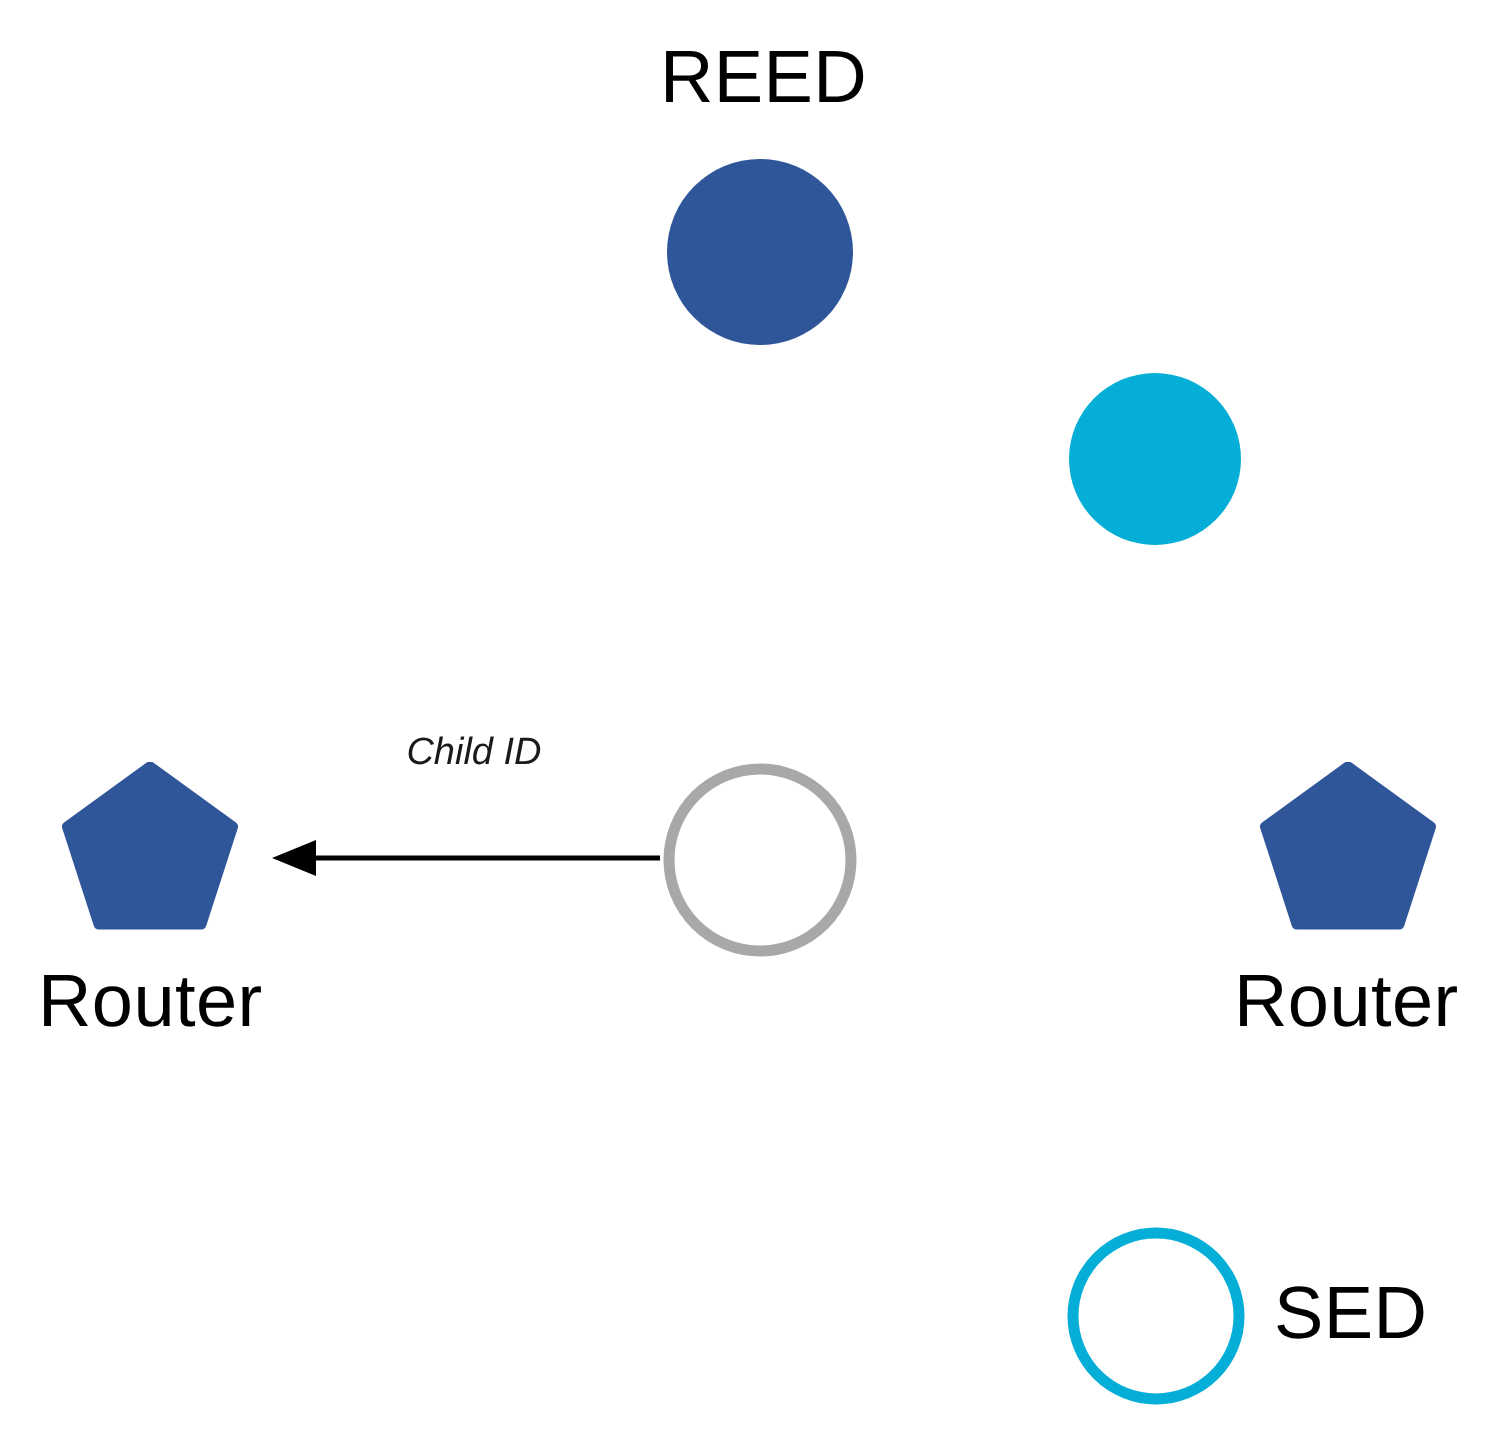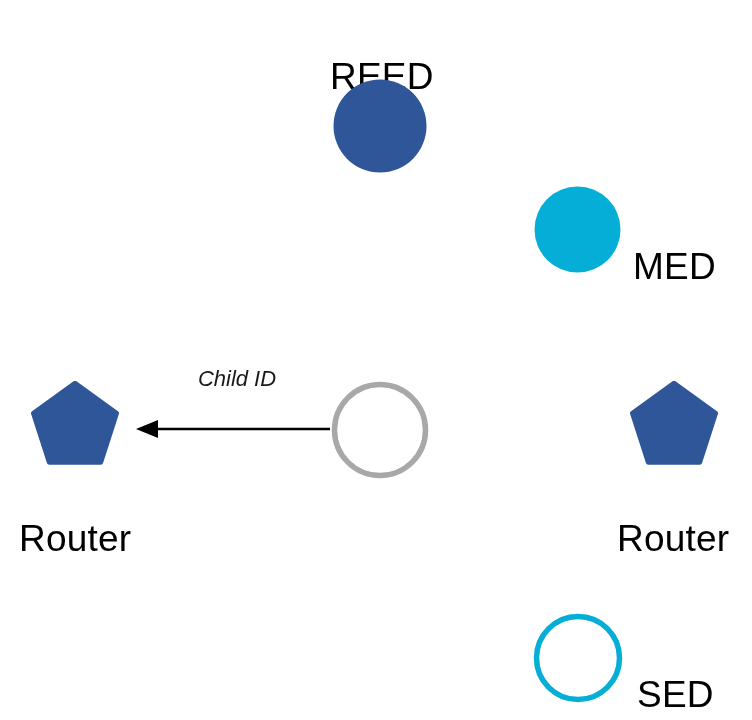--- a/index.html
+++ b/index.html
@@ -24,25 +24,24 @@
     position: absolute;
     color: #000000;
     font-family: "Liberation Sans", sans-serif;
     font-weight: 400;
     white-space: nowrap;
     line-height: 1;
   }
   .node-label {
     font-size: 37px;
     letter-spacing: 0.2px;
-    margin-top: 38px;
   }
   .edge-label {
     font-style: italic;
-    font-size: 22px;
+    font-size: 19px;
     line-height: 1.25;
     text-align: center;
     color: #1a1a1a;
   }
   .edge-label div { display: block; }
 
   
   #label-reed   { left: 330px; top: 20px; }
   #circle-reed  { left: 333px; top: 79px; }
   #circle-med   { left: 534px; top: 186px; }
@@ -69,21 +68,20 @@
       <circle cx="47" cy="47" r="46.5" fill="#2f5699"></circle>
     </svg>
   </div>
 
   <div class="node" id="circle-med">
     <svg width="87" height="87" viewBox="0 0 87 87" aria-hidden="true">
       <circle cx="43.5" cy="43.5" r="43" fill="#05aed6"></circle>
     </svg>
   </div>
 
-  <div class="label node-label" id="label-med">MED</div>
 
   <div class="node" id="pent-left">
     <svg width="88" height="88" viewBox="0 0 88 88" aria-hidden="true">
       <path d="M44 2.2 L85.5 32.3 L69.7 81.2 L18.3 81.2 L2.5 32.3 Z" fill="#2f5699" stroke="#2f5699" stroke-width="5" stroke-linejoin="round"></path>
     </svg>
   </div>
 
   <div class="label node-label" id="label-router-left">Router</div>
 
   <div class="node" id="pent-right">

